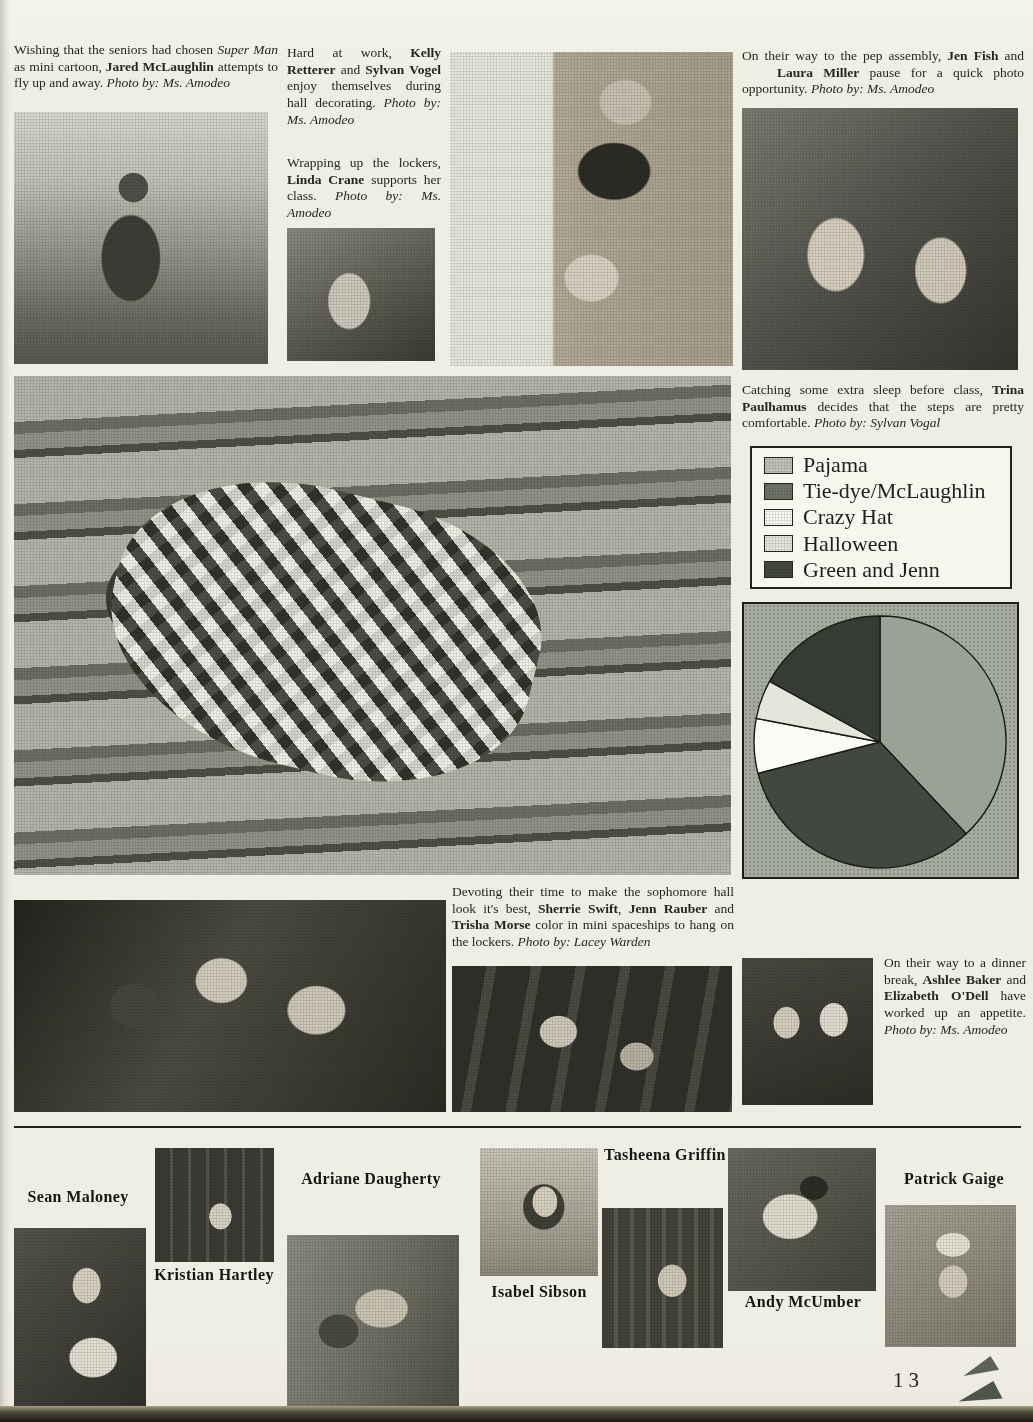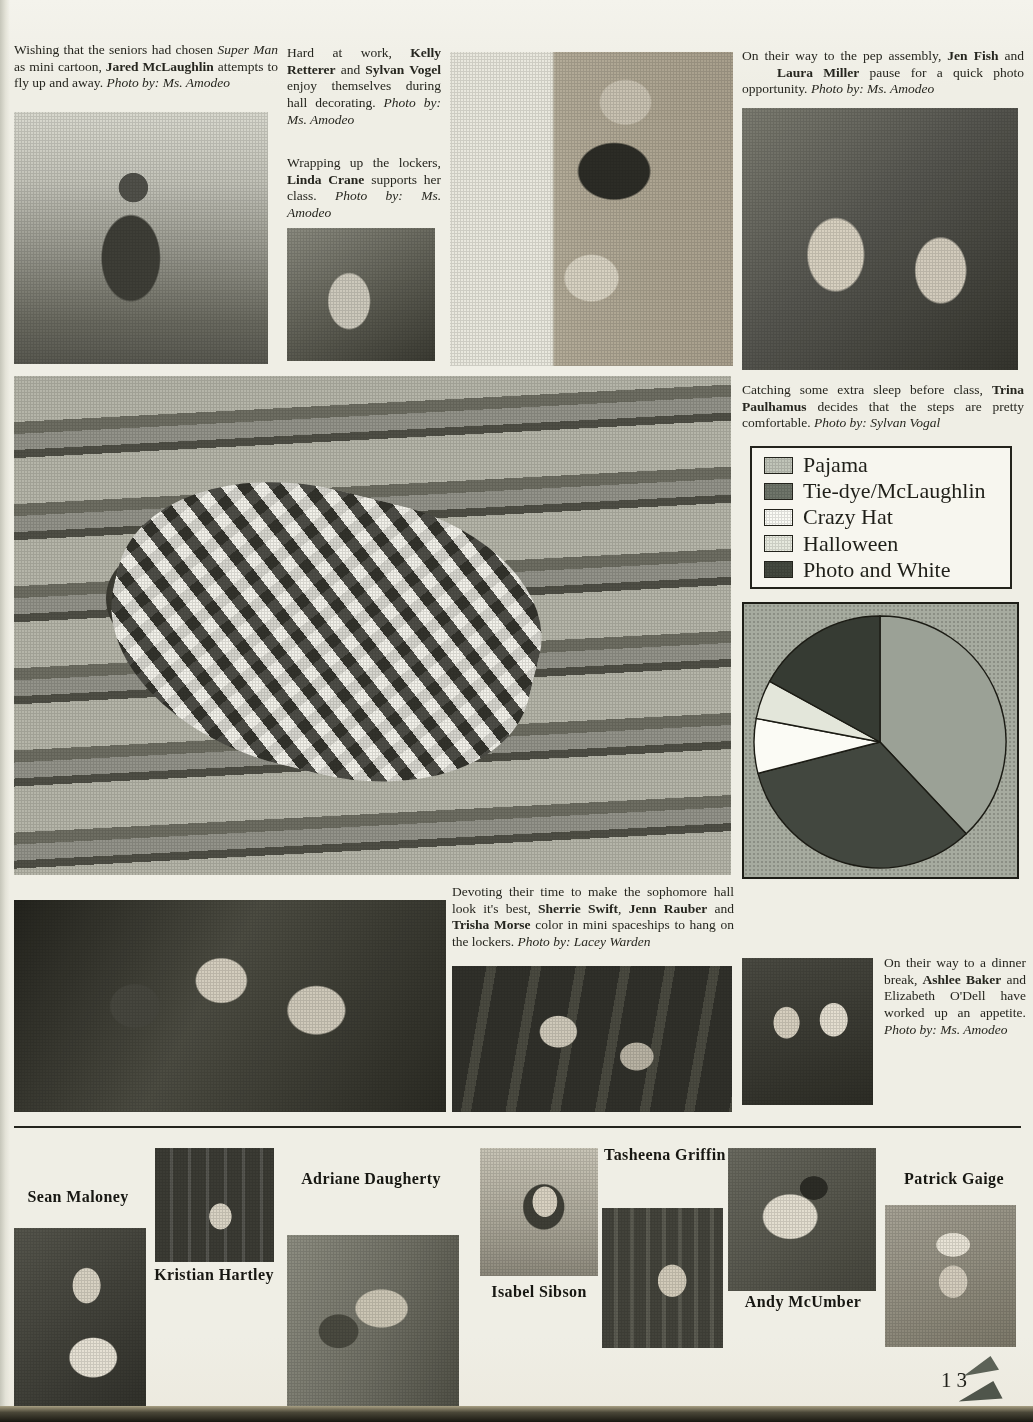--- a/index.html
+++ b/index.html
@@ -107,21 +107,21 @@
     radial-gradient(30px 34px at 58% 52%,#d2cbba 0%,#d2cbba 46%,rgba(210,203,186,0) 49%),
     repeating-linear-gradient(90deg,#43433b 0 12px,#5b5b51 12px 16px);}
   #ph-andy{left:728px;top:1148px;width:148px;height:143px;background:
     radial-gradient(55px 45px at 42% 48%,#e3ded0 0%,#e3ded0 48%,rgba(227,222,208,0) 51%),
     radial-gradient(26px 22px at 58% 28%,#2c2c26 0%,#2c2c26 52%,rgba(44,44,38,0) 55%),
     linear-gradient(135deg,#6a6a60 0%,#45453c 100%);}
   #ph-patrick{left:885px;top:1205px;width:131px;height:142px;background:
     radial-gradient(34px 24px at 52% 28%,#e8e3d6 0%,#e8e3d6 48%,rgba(232,227,214,0) 51%),
     radial-gradient(30px 34px at 52% 54%,#d4cdbd 0%,#d4cdbd 46%,rgba(212,205,189,0) 49%),
     linear-gradient(150deg,#a7a396 0%,#7c7869 100%);}
-  .page-num{position:absolute;left:893px;top:1368px;font-size:21px;letter-spacing:5px;color:#21211b;margin-left:48px;}
+  .page-num{position:absolute;left:893px;top:1368px;font-size:21px;letter-spacing:5px;color:#21211b;}
   .tri{position:absolute;width:0;height:0;}
   .tri1{left:962px;top:1358px;border-left:30px solid transparent;border-right:6px solid transparent;
     border-bottom:15px solid #5c6257;transform:rotate(-10deg);}
   .tri2{left:958px;top:1382px;border-left:36px solid transparent;border-right:8px solid transparent;
     border-bottom:18px solid #4f554b;transform:rotate(-4deg);}
 </style>
 </head>
 <body>
 
 <div id="page">
@@ -155,39 +155,39 @@
     <div class="lg-item">
       <span class="lg-swatch" style="background-color: rgb(251, 251, 245);"></span>
       <span class="lg-label">Crazy Hat</span>
     </div>
     <div class="lg-item">
       <span class="lg-swatch" style="background-color: rgb(231, 233, 222);"></span>
       <span class="lg-label">Halloween</span>
     </div>
     <div class="lg-item">
       <span class="lg-swatch" style="background-color: rgb(69, 74, 64);"></span>
-      <span class="lg-label">Photo and White</span>
+      <span class="lg-label">Green and Jenn</span>
     </div>
   </div>
 
   <div class="chart-box">
     <svg id="pie-svg" width="273" height="273" viewBox="0 0 273 273">
         <path d="M 136 138 L 136.00 12.00 A 126 126 0 0 1 222.25 229.85 Z" fill="#9ba196" stroke="#1b1b14" stroke-width="1.4"></path>
         <path d="M 136 138 L 222.25 229.85 A 126 126 0 0 1 13.96 169.33 Z" fill="#42473f" stroke="#1b1b14" stroke-width="1.4"></path>
         <path d="M 136 138 L 13.96 169.33 A 126 126 0 0 1 12.23 114.39 Z" fill="#fbfbf5" stroke="#1b1b14" stroke-width="1.4"></path>
         <path d="M 136 138 L 12.23 114.39 A 126 126 0 0 1 25.59 77.30 Z" fill="#e3e6da" stroke="#1b1b14" stroke-width="1.4"></path>
         <path d="M 136 138 L 25.59 77.30 A 126 126 0 0 1 136.00 12.00 Z" fill="#363b33" stroke="#1b1b14" stroke-width="1.4"></path>
       </svg>
   </div>
 
   <p class="cap" style="left:452px;top:884px;width:282px;"><span>Devoting their time to make the sophomore hall look it's best, </span><span style="font-weight: bold;">Sherrie Swift</span><span>, </span><span style="font-weight: bold;">Jenn Rauber</span><span> and </span><span style="font-weight: bold;">Trisha Morse</span><span> color in mini spaceships to hang on the lockers. </span><span style="font-style: italic;">Photo by: Lacey Warden</span></p>
   <div class="photo" id="ph-coloring"></div>
   <div class="photo" id="ph-spooky"></div>
   <div class="photo" id="ph-ashlee"></div>
-  <p class="cap" style="left:884px;top:955px;width:142px;"><span>On their way to a dinner break, </span><span style="font-weight: bold;">Ashlee Baker</span><span> and </span><span style="font-weight: normal;">Elizabeth O'Dell</span><span> have worked up an appetite. </span><span style="font-style: italic;">Photo by: Ms. Amodeo</span></p>
+  <p class="cap" style="left:884px;top:955px;width:142px;"><span>On their way to a dinner break, </span><span style="font-weight: bold;">Ashlee Baker</span><span> and </span><span style="font-weight: bold;">Elizabeth O'Dell</span><span> have worked up an appetite. </span><span style="font-style: italic;">Photo by: Ms. Amodeo</span></p>
 
   <div class="divider" style="left:14px;top:1126px;width:1007px;height:2px;"></div>
 
   <p class="name" style="left:8px;top:1188px;width:140px;">Sean Maloney</p>
   <div class="photo" id="ph-kristian-locker"></div>
   <p class="name" style="left:148px;top:1266px;width:132px;">Kristian Hartley</p>
   <div class="photo" id="ph-sean"></div>
   <p class="name" style="left:288px;top:1170px;width:166px;">Adriane Daugherty</p>
   <div class="photo" id="ph-adriane"></div>
   <div class="photo" id="ph-isabel"></div>

